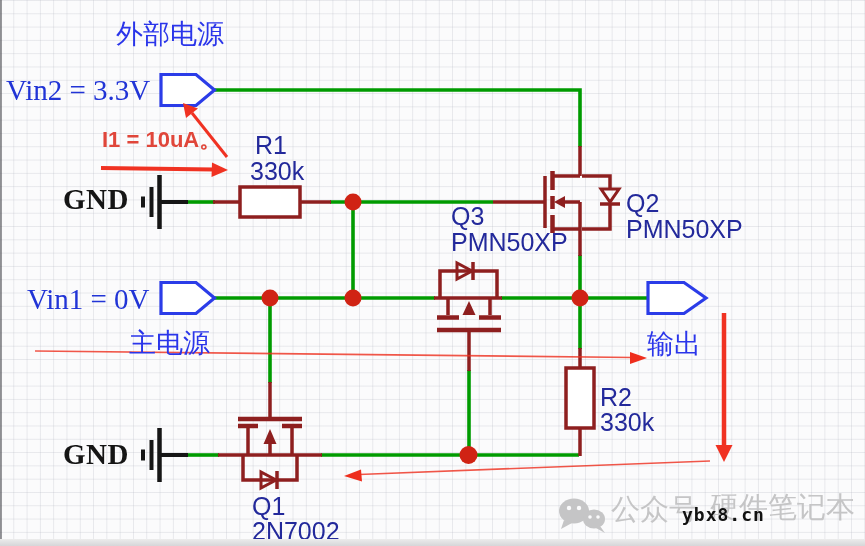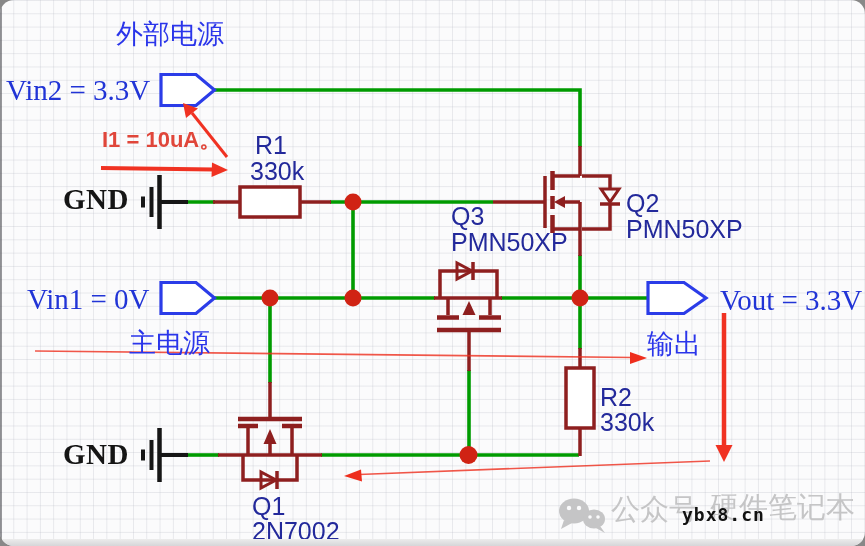--- a/index.html
+++ b/index.html
@@ -4,21 +4,20 @@
 <style>
   html,body{margin:0;padding:0;background:#888;}
   #stage{
     position:relative;width:865px;height:546px;overflow:hidden;
     font-family:"Liberation Sans","DejaVu Sans",sans-serif;
     background:
       linear-gradient(to right, rgba(185,187,198,.30) 1px, transparent 1px),
       linear-gradient(to bottom, rgba(185,187,198,.30) 1px, transparent 1px),
       #fbfbfc;
     background-size:13.3px 13.3px;
-    border-radius:14px;
   }
   #schsvg{position:absolute;left:0;top:0;}
   .lbl{position:absolute;white-space:nowrap;line-height:1;}
   .net{font-family:"Liberation Serif","DejaVu Serif",serif;color:#2134d6;font-size:29px;font-weight:500;}
   .gndlbl{font-family:"Liberation Serif","DejaVu Serif",serif;color:#151515;font-size:29px;font-weight:700;letter-spacing:.5px;}
   .ref{color:#23299b;font-size:25px;font-weight:500;}
   .cn{color:#2a35ea;font-size:27px;font-weight:500;}
   .rednote{color:#e0463a;font-size:22px;font-weight:700;}
   .wm{color:#c5c5c6;font-size:29px;font-weight:500;}
   .wmsite{color:#111;font-family:"DejaVu Sans Mono","Liberation Mono",monospace;font-size:18px;font-weight:700;letter-spacing:1px;}
@@ -181,21 +180,20 @@
 
   <div class="lbl ref" style="left:451px;top:204px;">Q3</div>
   <div class="lbl ref" style="left:451px;top:230px;">PMN50XP</div>
 
   <div class="lbl ref" style="left:626px;top:191px;text-align:right;">Q2</div>
   <div class="lbl ref" style="left:626px;top:217px;">PMN50XP</div>
 
   <div class="lbl net" style="left:27px;top:285px;text-align:right;">Vin1 = 0V</div>
   <div class="lbl cn" style="left:129px;top:330px;">主电源</div>
 
-  <div class="lbl net" style="left:720px;top:286px;">Vout = 3.3V</div>
   <div class="lbl cn" style="left:647px;top:331px;">输出</div>
 
   <div class="lbl ref" style="left:600px;top:385px;">R2</div>
   <div class="lbl ref" style="left:600px;top:410px;">330k</div>
 
   <div class="lbl ref" style="left:252px;top:494px;">Q1</div>
   <div class="lbl ref" style="left:252px;top:519px;">2N7002</div>
 
   <div class="lbl wm" style="left:611px;top:495px;">公众号</div>
   <div class="lbl wm" style="left:710px;top:493px;">硬件笔记本</div>

